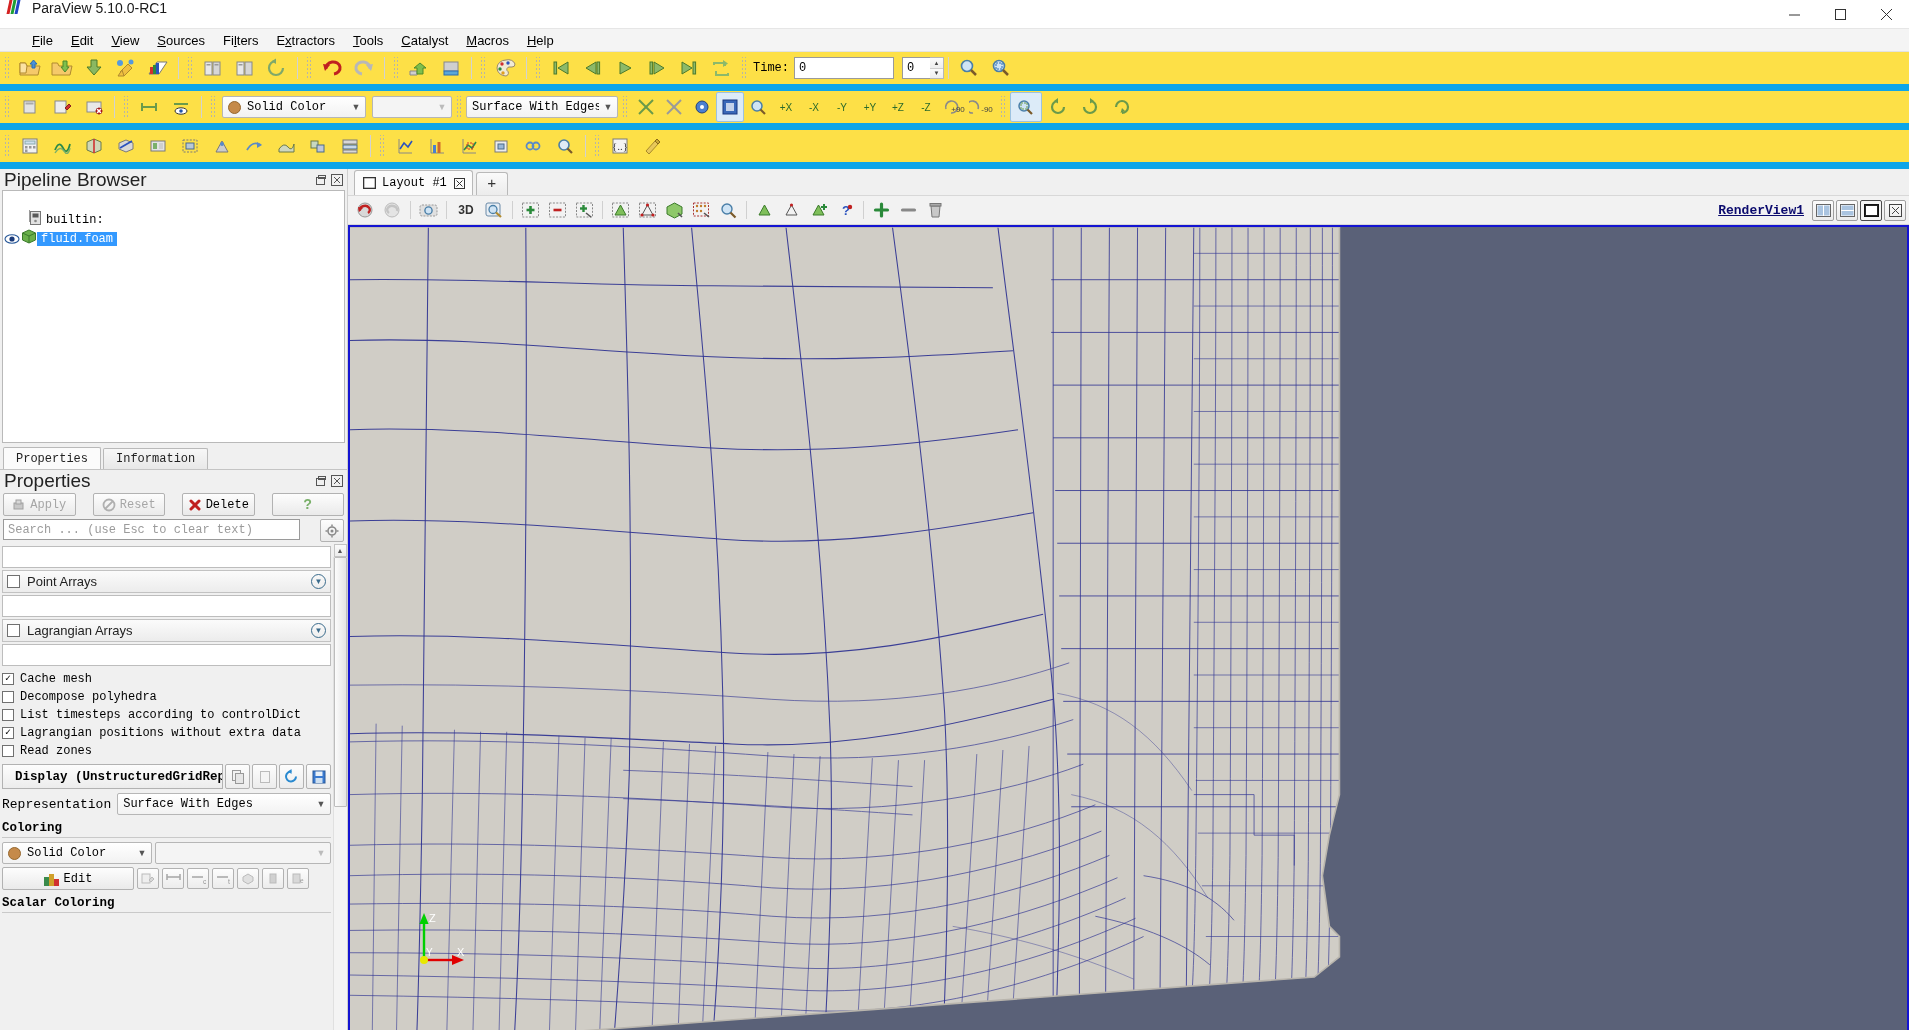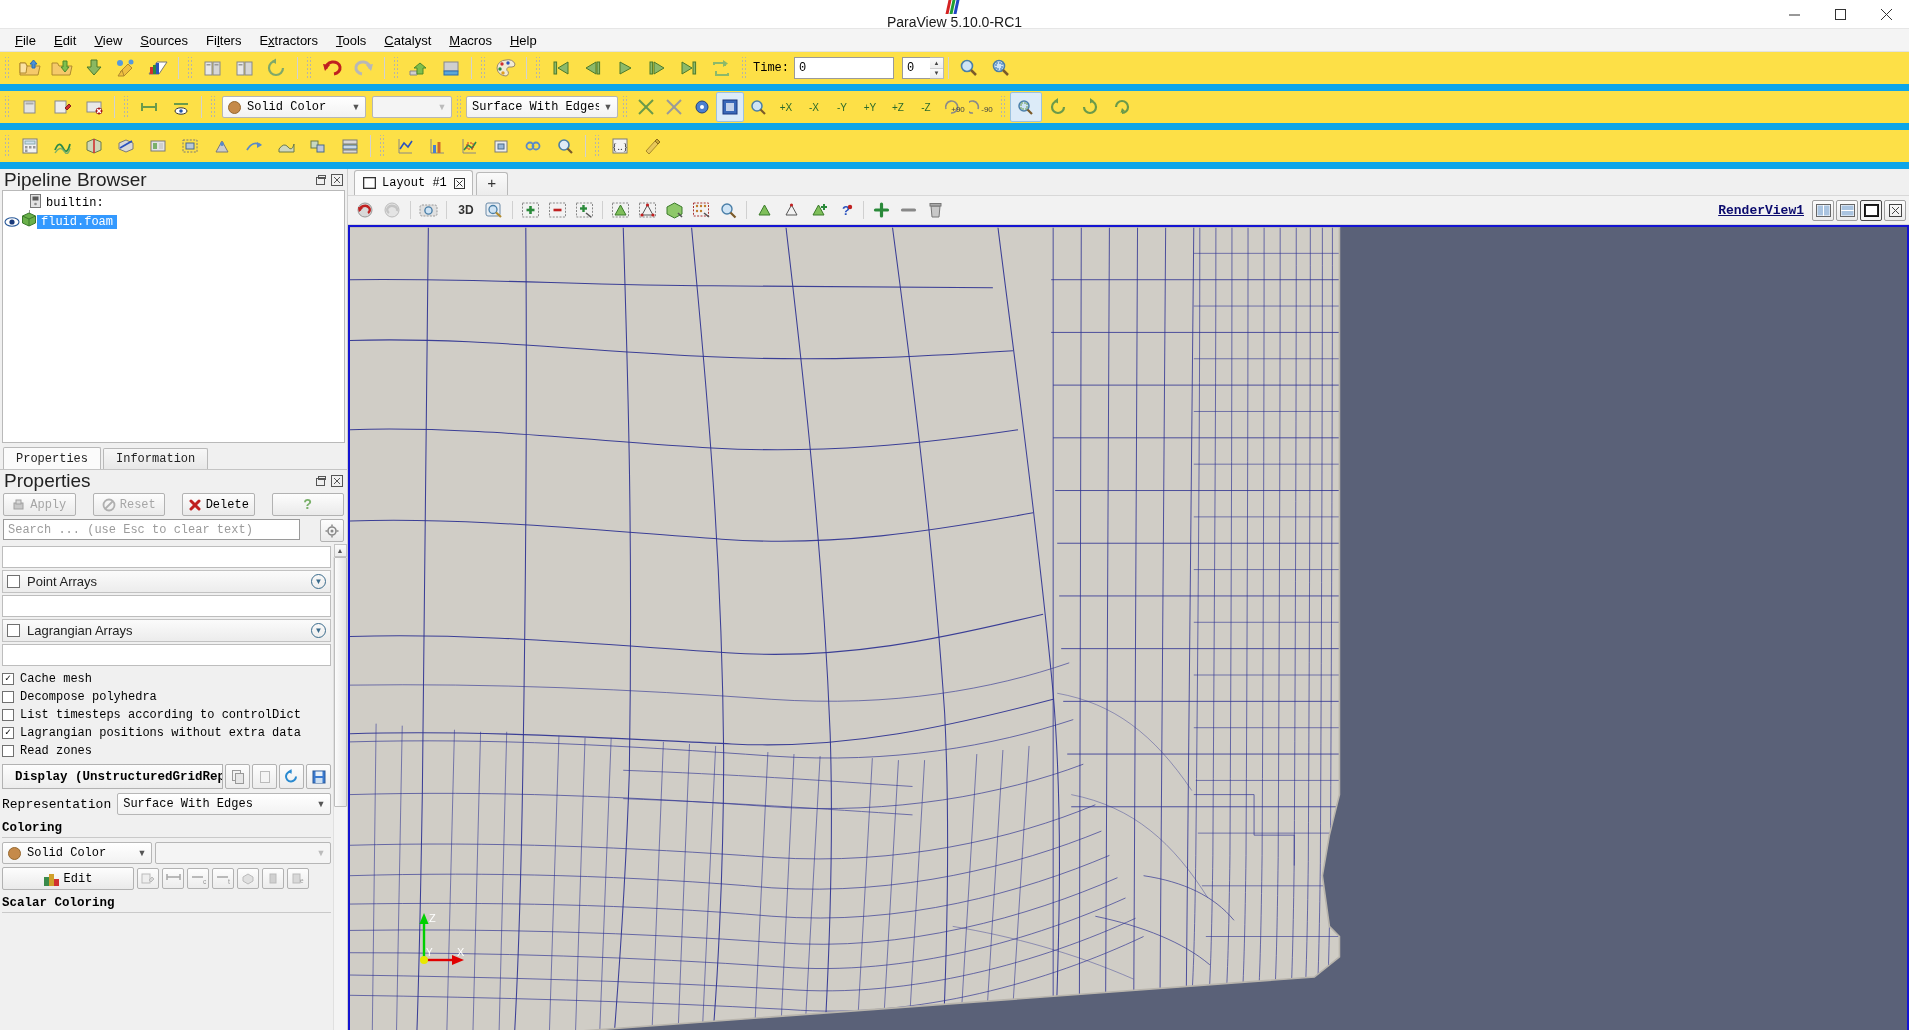--- a/index.html
+++ b/index.html
@@ -5,31 +5,31 @@
   html,body{margin:0;padding:0;}
   body{
     width:1909px;height:1030px;overflow:hidden;
     font-family:"Liberation Sans", sans-serif;
     font-size:13px;color:#000;background:#f0f0f0;
     -webkit-font-smoothing:none;
   }
 
   
   #titlebar{
-    height:28px;background:#ffffff;display:flex;align-items:center;
-    border-bottom:1px solid #e6e6e6;position:relative;flex-direction:column;
+    height:28px;background:#ffffff;display:flex;
+    border-bottom:1px solid #e6e6e6;position:relative;
   }
   #app-logo{width:16px;height:14px;margin:0 8px 0 8px;display:flex;}
   #app-logo i{display:block;width:3px;height:14px;margin-right:1px;transform:skewX(-12deg);}
   #title-text{font-size:14px;color:#1a1a1a;font-family:"Liberation Sans",sans-serif;}
   .wbtns{position:absolute;right:0;top:0;height:28px;display:flex;}
   .wbtn{width:46px;height:28px;display:flex;align-items:center;justify-content:center;font-size:14px;color:#333;}
 
   
-  #menubar{height:22px;background:#f4f4f4;display:flex;align-items:center;padding-left:6px;
+  #menubar{height:22px;background:#f4f4f4;display:flex;align-items:center;padding-left:23px;
     border-bottom:1px solid #e2e2e2;}
   .menu-item{padding:2px 9px;font-size:13px;color:#000;font-family:"Liberation Sans",sans-serif;}
   .menu-item span.u{text-decoration:underline;}
 
   
   .toolbar{height:32px;background:#fde047;display:flex;align-items:center;border-bottom:7px solid #0ea5e9;}
   .tb-grip{width:8px;height:22px;margin:0 3px;
     background-image:radial-gradient(#b0b0b0 1px, transparent 1px);
     background-size:3px 4px;background-position:1px 2px;opacity:.9;}
   .tb-sep{width:1px;height:22px;background:#d2d2d2;margin:0 4px;}
@@ -693,21 +693,21 @@
         <svg width="12" height="12">
             <rect x="0.5" y="0.5" width="11" height="11" fill="none" stroke="#555"></rect>
             <line x1="3" y1="3" x2="9" y2="9" stroke="#555"></line>
             <line x1="9" y1="3" x2="3" y2="9" stroke="#555"></line>
           </svg>
       </div>
     </div>
 
     <div id="pipeline-tree">
       <div class="treeline"></div>
-      <div class="pl-row" style="padding-top:2px;">
+      <div class="pl-row" style="padding-top:19px;">
         <div class="pl-eye"></div>
         <div style="width:8px"></div>
         <span>
           <svg width="13" height="14">
               <rect x="1.5" y="0.5" width="10" height="13" fill="#e2e2e2" stroke="#777"></rect>
               <rect x="3.5" y="2.5" width="6" height="4" fill="#5a5a5a"></rect>
               <circle cx="6.5" cy="10" r="1.3" fill="#888"></circle>
             </svg>
         </span>
         <div class="pl-label">builtin:</div>

